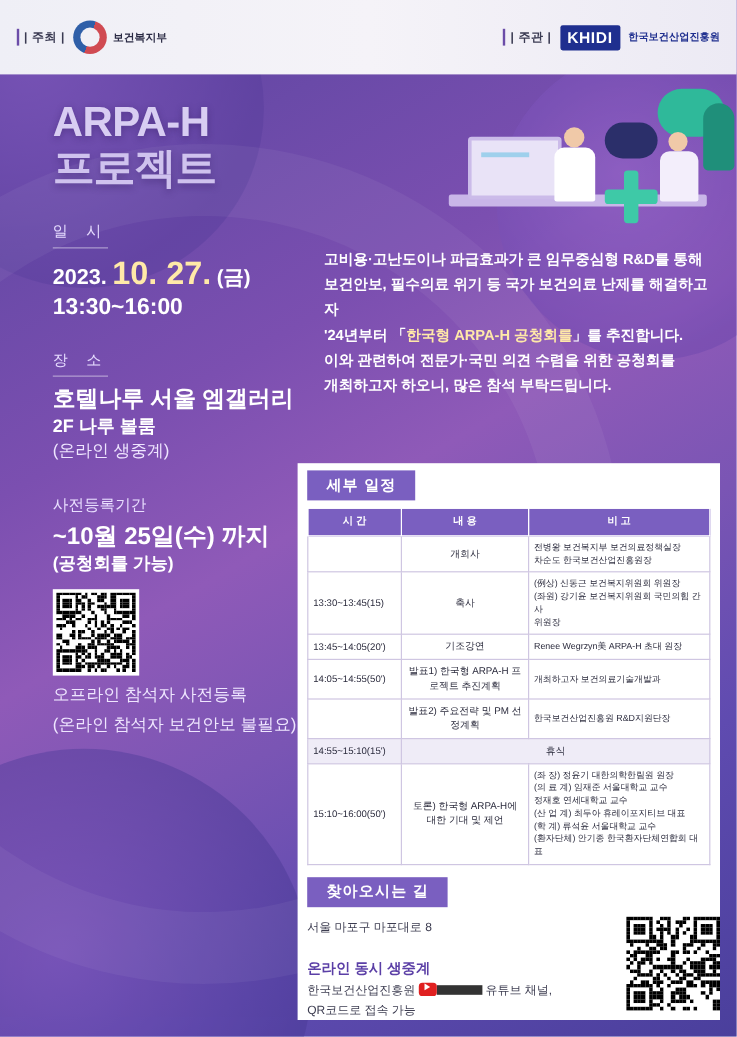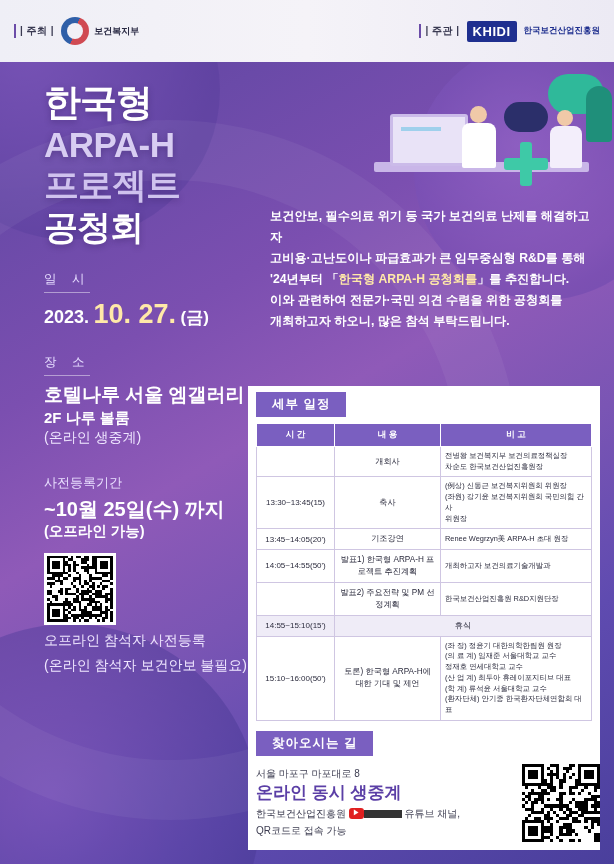--- a/index.html
+++ b/index.html
@@ -131,31 +131,31 @@
     font-size: 8.2px; color: #2b2b3d;
   }
   table.sched th {
     background: #7a5fc0; color: #fff; font-size: 8.6px; font-weight: bold;
     padding: 5px 2px; border: 1px solid #ffffff;
   }
   table.sched td {
     border: 1px solid #cfc6e2; padding: 4px 4px; vertical-align: middle;
     line-height: 1.45;
   }
-  td.tcell { text-align: center; white-space: nowrap; font-size: 8px; }
+  td.tcell { white-space: nowrap; font-size: 8px; }
   td.ccell { text-align: center; font-size: 8.2px; }
   td.rcell { font-size: 7.4px; line-height: 1.5; }
   tr.shade td { background: #efecf7; }
 
   .way-title { margin-left: 8px; }
   .way-wrap { display: flex; gap: 8px; margin: 8px 0 0 8px; align-items: flex-start; }
   .way-text { flex: 1; }
   .way-h { color: #5b3fa6; font-size: 13.5px; font-weight: bold; line-height: 1.4; }
   .way-p { color: #3c3c50; font-size: 10px; line-height: 1.5; margin-top: 2px; }
-  .way-h2 { color: #5b3fa6; font-size: 17px; font-weight: bold; margin-top: 0; }
+  .way-h2 { color: #5b3fa6; font-size: 12px; font-weight: bold; margin-top: 18px; }
   .yt {
     display: inline-block; background: #e02020; color: #fff; font-size: 7px;
     border-radius: 3px; padding: 0 4px; vertical-align: middle; position: relative; top: -1px;
   }
   .redacted { display:inline-block; background:#333; color:#333; width:38px; height:8px; vertical-align:middle; }
   .qr-right { width: 78px; height: 78px; background: #fff; }
 
   
   .qrgrid { display: grid; width: 100%; height: 100%; }
   .qrgrid i { background: #000; }
@@ -218,40 +218,39 @@
         <span class="body"></span>
       </div>
     <div class="person2">
         <span class="head"></span>
         <span class="body"></span>
       </div>
     <div class="chair"></div>
   </div>
 
   <div class="left">
-    <h1 class="title-kor">한국형</h1>
     <div class="title-arpa">ARPA-H</div>
     <div class="title-proj">프로젝트</div>
-    <div class="title-hearing">공청회</div>
 
     <div class="lbl lbl-underline">일 시</div>
     <div class="date-line">
       <span class="date-y">2023.</span>
       <span class="date-big">10. 27.</span>
       <span class="date-dow">(금)</span>
     </div>
+    <div class="time">13:30~16:00</div>
 
     <div class="lbl lbl-underline">장 소</div>
     <div class="venue-main">호텔나루 서울 엠갤러리</div>
     <div class="venue-sub">2F 나루 볼룸</div>
     <div class="venue-note">(온라인 생중계)</div>
 
     <div class="reg-title">사전등록기간</div>
     <div class="reg-dead">~10월 25일(수) 까지</div>
-    <div class="reg-sub">(오프라인 가능)</div>
+    <div class="reg-sub">(공청회를 가능)</div>
 
     <div class="qr-left">
       <div class="qrgrid" id="qr-left" style="grid-template-columns: repeat(25, 1fr); grid-template-rows: repeat(25, 1fr);">
           <i></i>
           <i></i>
           <i></i>
           <i></i>
           <i></i>
           <i></i>
           <i></i>
@@ -873,22 +872,22 @@
           <i style="background:#fff"></i>
           <i style="background:#fff"></i>
           <i></i>
         </div>
     </div>
     <div class="qr-cap">오프라인 참석자 사전등록</div>
     <div class="qr-cap">(온라인 참석자 보건안보 불필요)</div>
   </div>
 
   <div class="intro">
+    <div>고비용·고난도이나 파급효과가 큰 임무중심형 R&amp;D를 통해</div>
     <div>보건안보, 필수의료 위기 등 국가 보건의료 난제를 해결하고자</div>
-    <div>고비용·고난도이나 파급효과가 큰 임무중심형 R&amp;D를 통해</div>
     <div>
       <span>'24년부터 「</span><span class="hl">한국형 ARPA-H 공청회를</span><span>」를 추진합니다.</span>
     </div>
     <div>이와 관련하여 전문가·국민 의견 수렴을 위한 공청회를</div>
     <div>개최하고자 하오니, 많은 참석 부탁드립니다.</div>
   </div>
 
   <div class="panel-white">
     <div style="padding-top:6px;">
       <div class="sec-head" style="margin-left:8px;">세부 일정</div>

